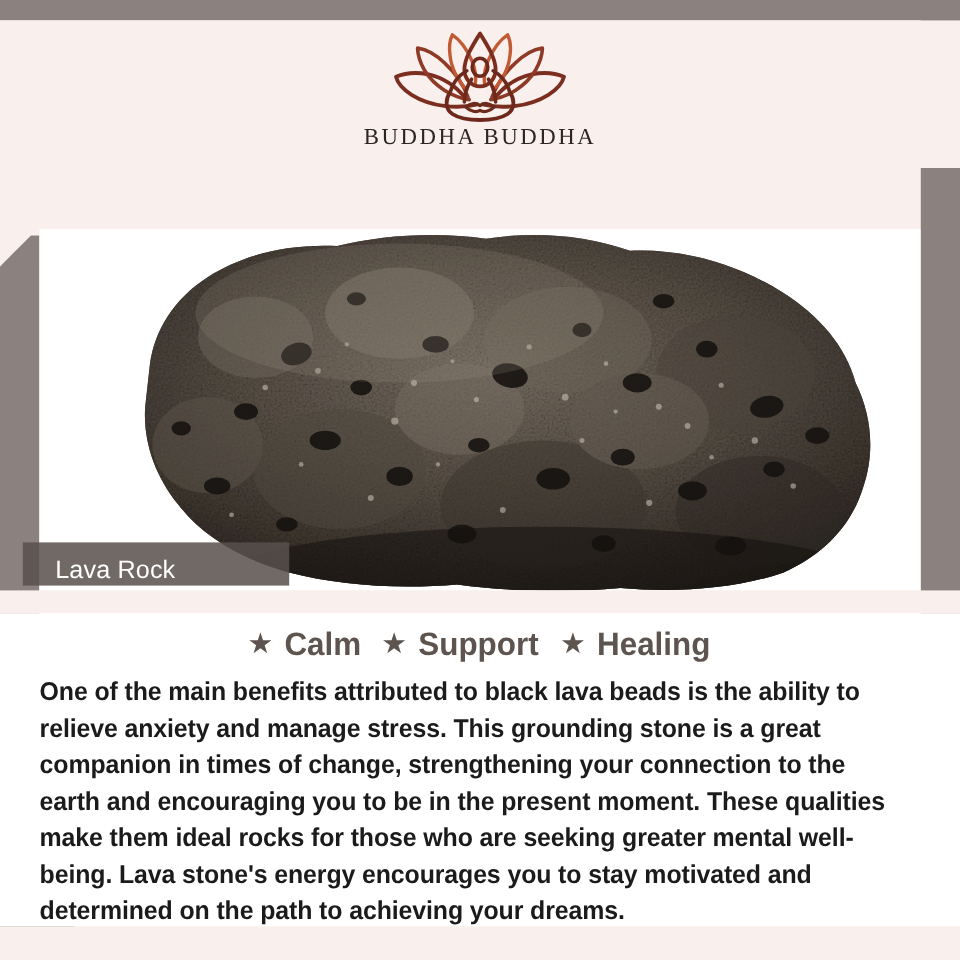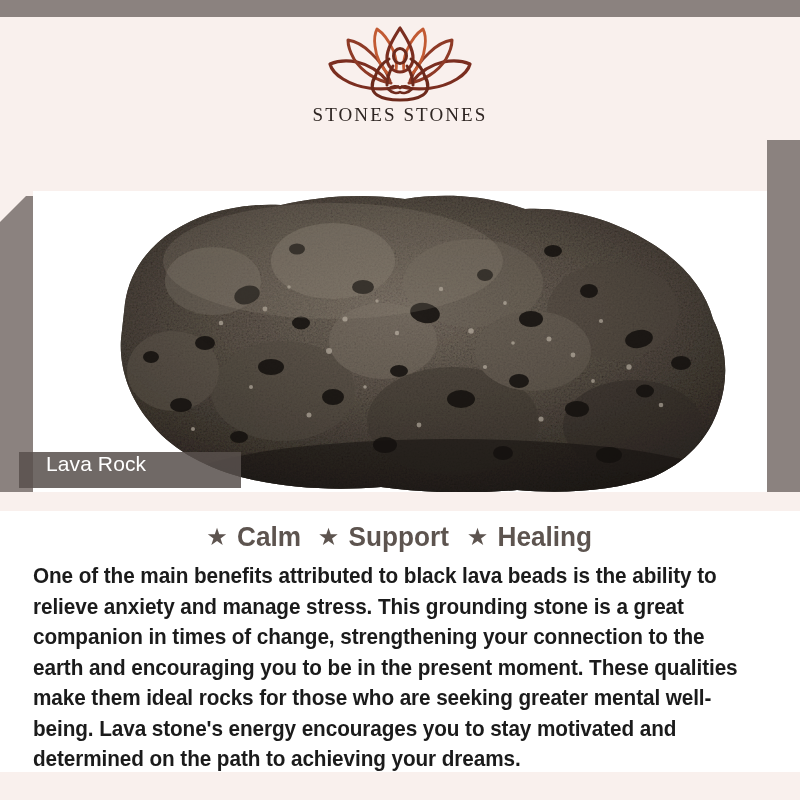--- a/index.html
+++ b/index.html
@@ -124,21 +124,21 @@
 
   
   .caption-bar {
     position: absolute;
     left: 19px;
     top: 452px;
     width: 222px;
     height: 36px;
     background: rgba(88, 80, 77, 0.86);
     display: flex;
-    align-items: flex-start;
+    align-items: flex-end;
   }
   .caption-text {
     margin-left: 27px;
     color: #ffffff;
     font-size: 21px;
     font-weight: 400;
     letter-spacing: 0.1px;
   }
 
   
@@ -249,21 +249,21 @@
         <path d="M86 34 C93 38 98 45 100 52" stroke="#6d2a1c" stroke-width="3"></path>
 
         <path d="M68 41 C64 47 62 54 62 60" stroke="#6d2a1c" stroke-width="3"></path>
         <path d="M82 41 C86 47 88 54 88 60" stroke="#6d2a1c" stroke-width="3"></path>
 
         <path d="M50 52 C46 58 46 66 52 70 C58 74 68 75 75 75 C82 75 92 74 98 70 C104 66 104 58 100 52" stroke="#6d2a1c" stroke-width="3.2"></path>
 
         <path d="M63 64 C67 61 72 60 75 63 C78 60 83 61 87 64 C83 68 78 69 75 67 C72 69 67 68 63 64 Z" stroke="#6d2a1c" stroke-width="2.6"></path>
       </g>
     </svg>
-    <div class="brand-name">STONES STONES</div>
+    <div class="brand-name">BUDDHA BUDDHA</div>
   </div>
 
 
   <div class="photo-wrap">
     <svg class="rock-svg" viewBox="0 0 734 301" preserveAspectRatio="none">
       <defs>
         <radialGradient id="rockBody" cx="48%" cy="40%" r="72%">
           <stop offset="0%" stop-color="#7a7065"></stop>
           <stop offset="42%" stop-color="#5c5349"></stop>
           <stop offset="75%" stop-color="#3d362f"></stop>

